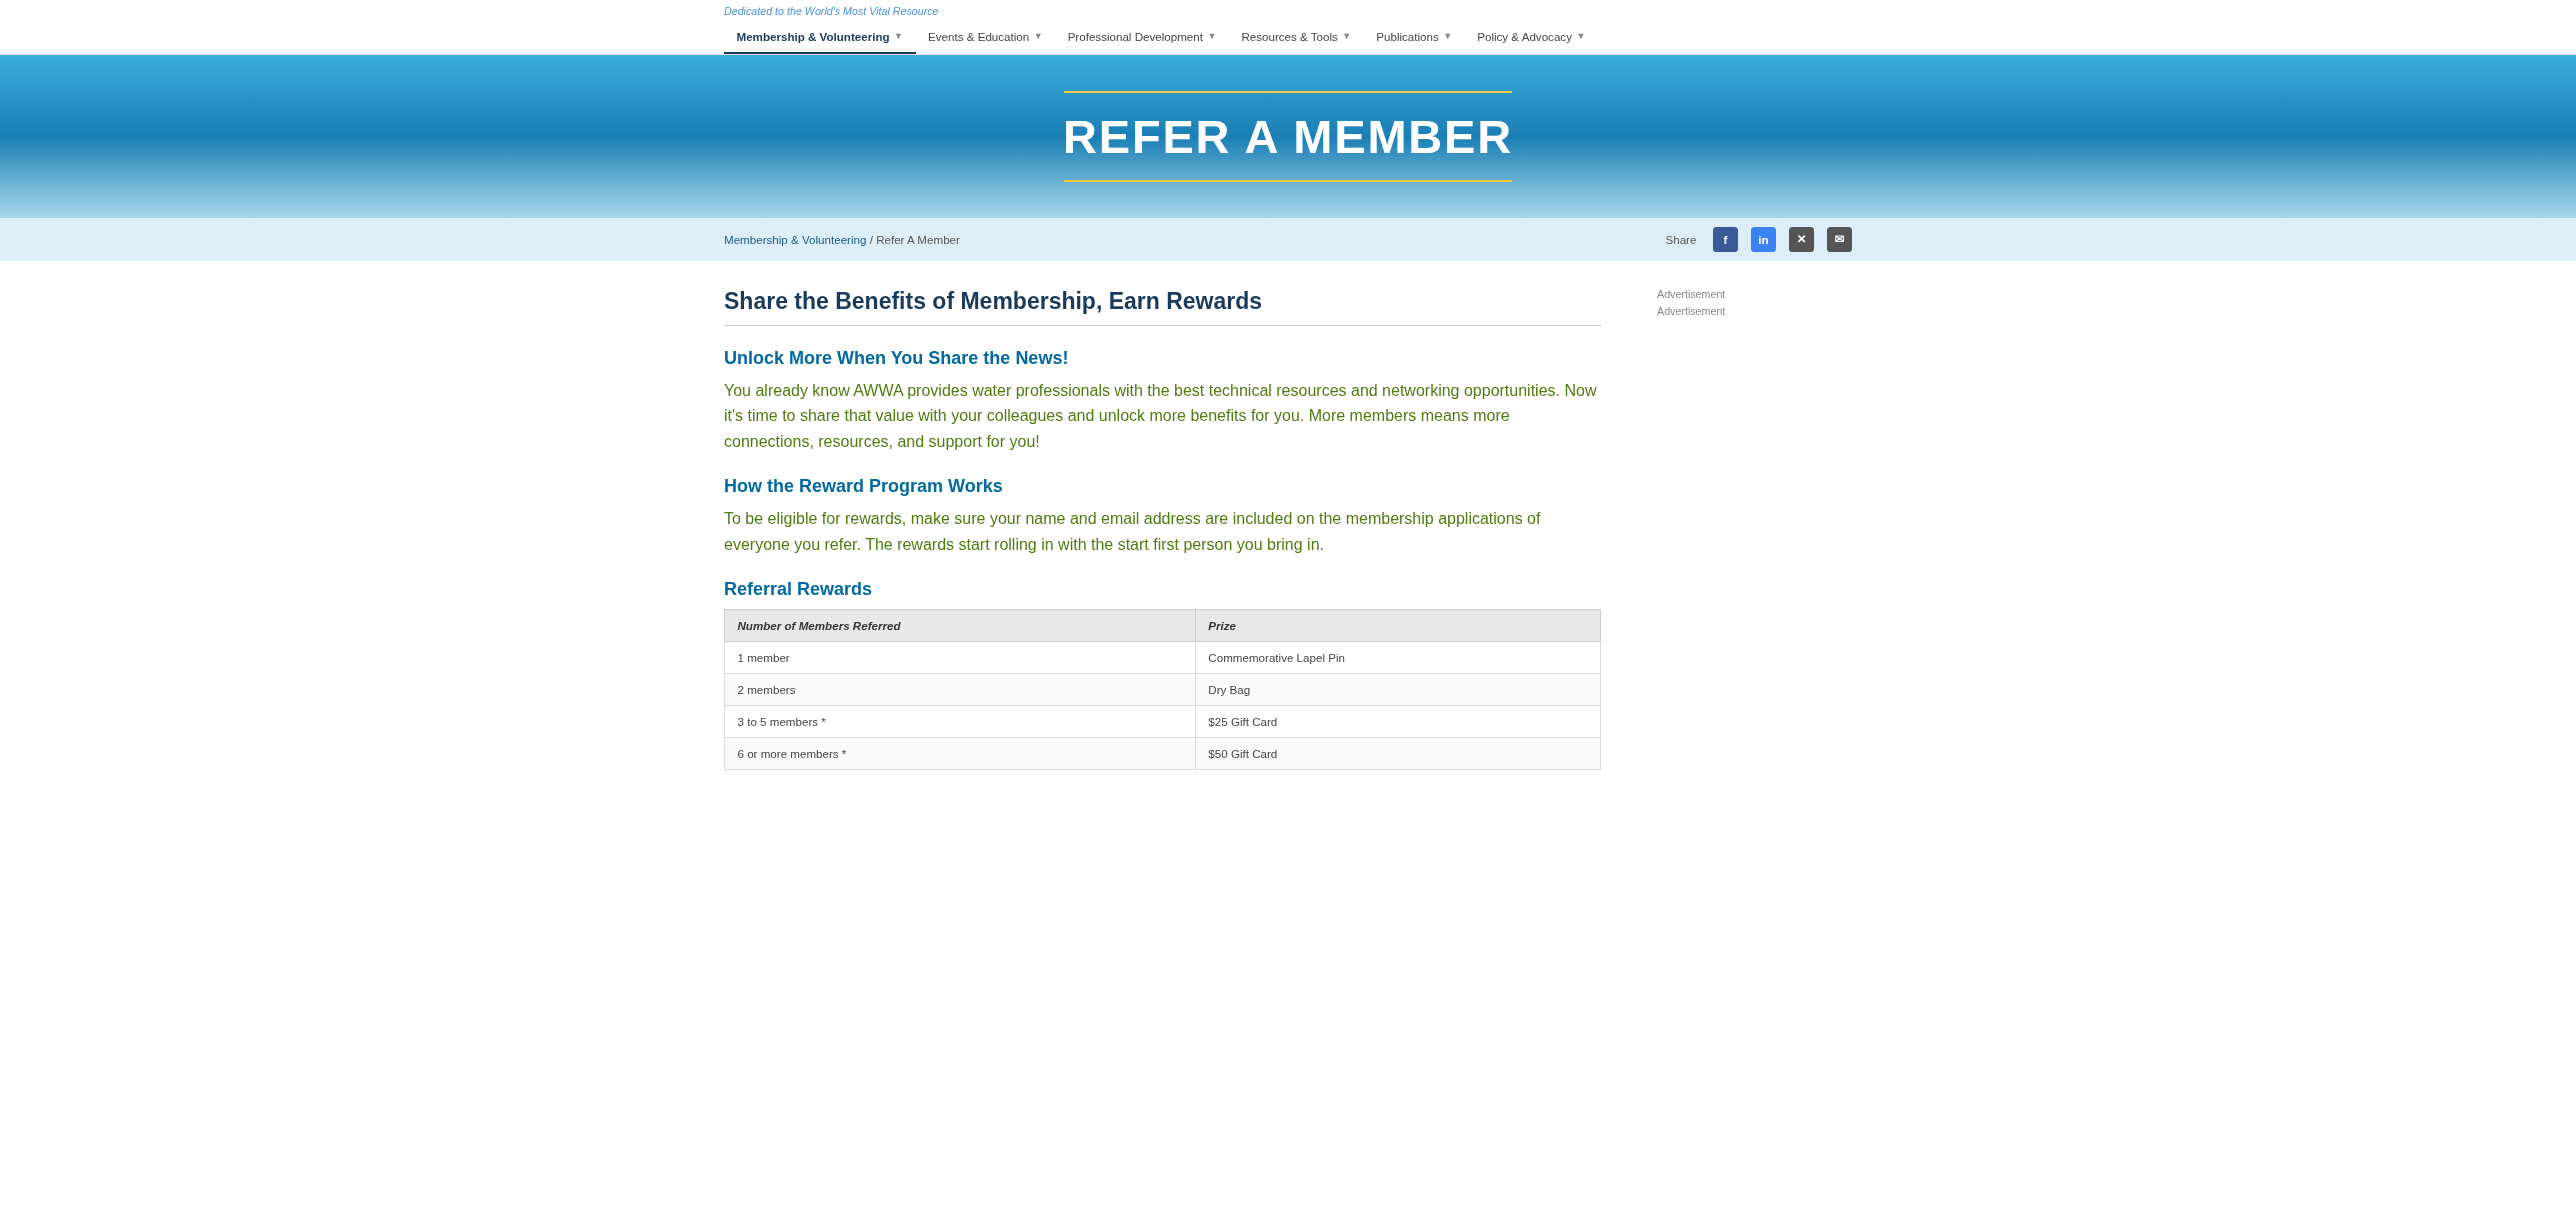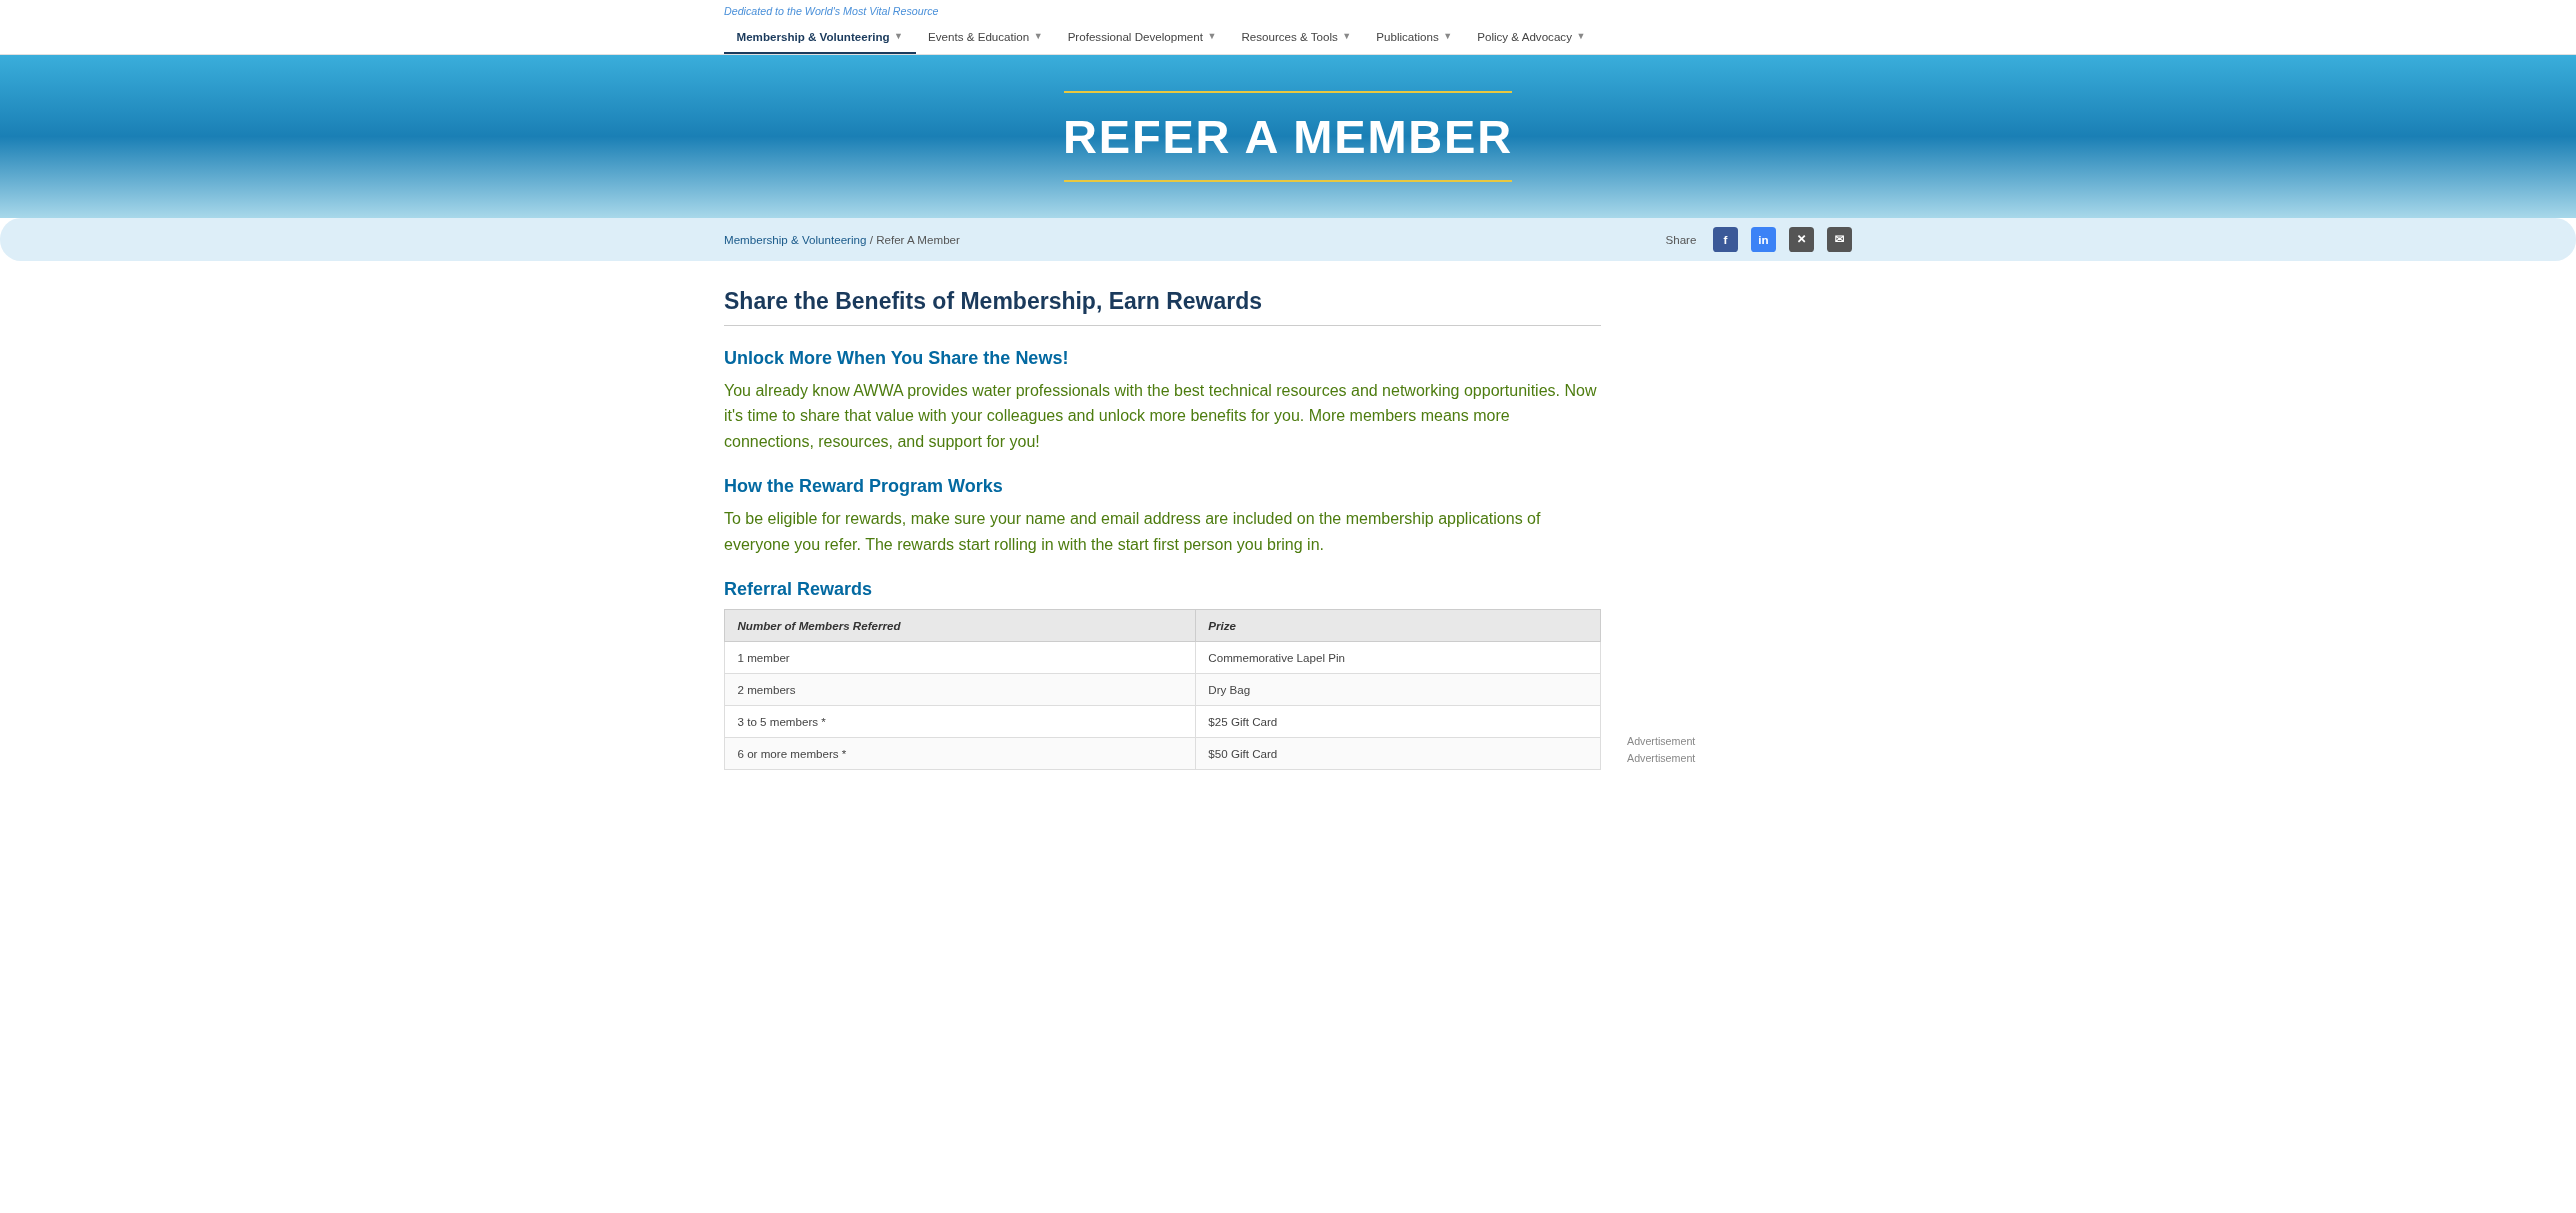--- a/index.html
+++ b/index.html
@@ -74,21 +74,20 @@
       width: 448px;
       height: 1.8px;
       background: #e8c840;
       margin: 16px auto 0 auto;
     }
 
     
     .breadcrumb-bar {
       background: #ddeef8;
       padding: 9px 0;
-      border-radius: 21px;
     }
     .breadcrumb-inner {
       max-width: 1164px;
       margin: 0 auto;
       padding: 0 18px;
       display: flex;
       align-items: center;
       justify-content: space-between;
     }
     .breadcrumb {
@@ -128,22 +127,21 @@
     .share-btn.linkedin { background: #3b82f6; }
     .share-btn.twitter { background: #555; color: #fff; }
     .share-btn.email { background: #555; }
 
     
     .main-content {
       max-width: 1164px;
       margin: 0 auto;
       padding: 27px 18px;
       display: flex;
-      gap: 26px;
-      align-items: flex-end;
+      gap: 56px;
     }
     .content-area {
       flex: 1;
       max-width: 877px;
     }
     .sidebar {
       width: 179px;
       flex-shrink: 0;
     }
 

